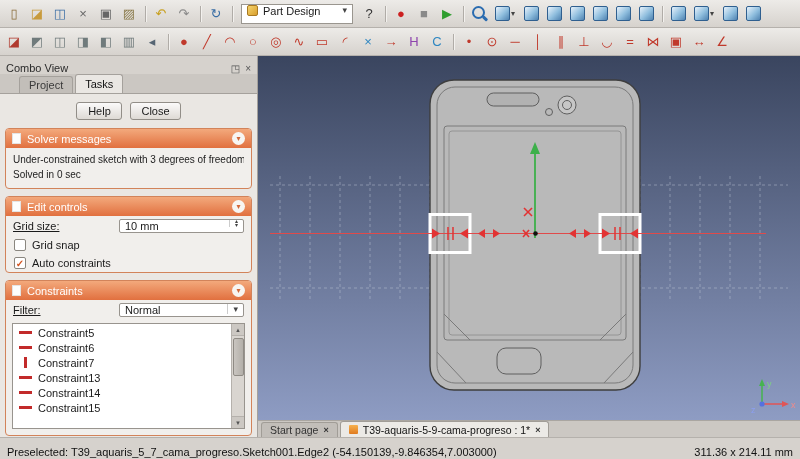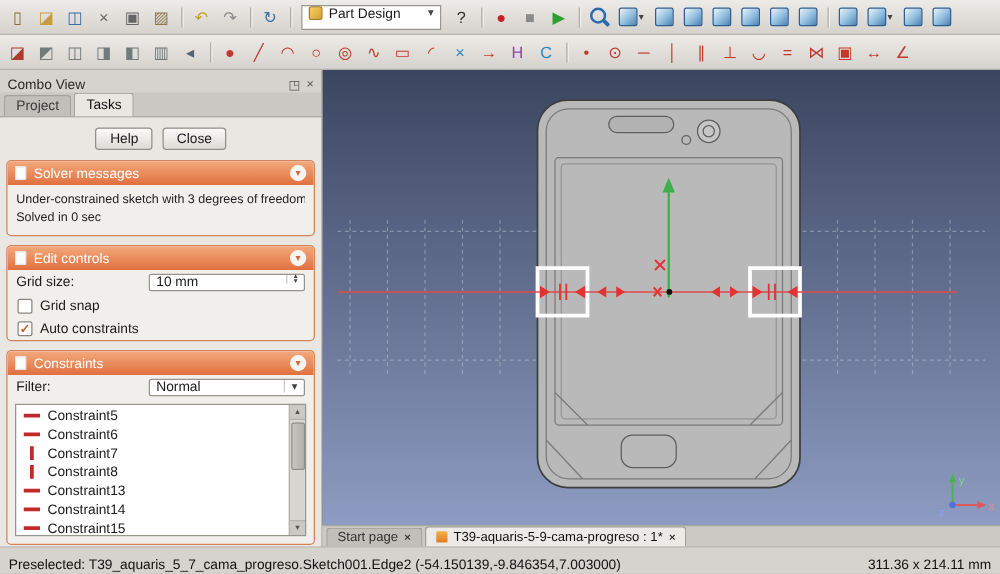--- a/index.html
+++ b/index.html
@@ -46,42 +46,42 @@
   .combo .dd-glyph { margin-left:auto; font-size:9px; color:#444; }
   
   .main { display:flex; height:381px; }
   .panel {
     width:258px; flex:0 0 258px; background:#d6d2cd; border-right:1px solid #a5a19c;
     display:flex; flex-direction:column;
   }
   .panel-top { display:flex; justify-content:space-between; align-items:flex-end; height:18px;
     padding:0 6px; font-size:11px; color:#2a2a2a; }
   .panel-top .wicons { display:flex; gap:5px; font-size:10px; color:#555; }
-  .ptabs { display:flex; align-items:flex-end; height:20px; padding-left:3px;
+  .ptabs { display:flex; align-items:flex-end; height:20px; padding-left:19px;
     background:#cbc7c2; border-bottom:1px solid #a5a19c; }
   .ptab { height:17px; display:flex; align-items:center; padding:0 9px; font-size:11px;
     background:#c2beb9; border:1px solid #a5a19c; border-bottom:none;
     border-radius:3px 3px 0 0; margin-right:2px; color:#3a3a3a; }
   .ptab.active { background:#eae7e3; height:19px; color:#111; }
   .panel-body { flex:1; background:#eae7e3; overflow:hidden; padding-top:5px; }
   .btnrow { display:flex; justify-content:center; gap:8px; padding:3px 0 8px; }
   .btn { min-width:46px; text-align:center; padding:2px 10px; font-size:11px;
     background:linear-gradient(#fbfafa,#dedad5); border:1px solid #928e88; border-radius:3px; }
   .section { margin:0 5px 7px; border:1px solid #d2835a; border-radius:4px;
     background:#f1efec; overflow:hidden; }
   .sec-head { display:flex; align-items:center; gap:6px; padding:3px 6px;
     background:linear-gradient(#f3a97c,#e1703f); color:#fff; font-weight:normal; font-size:11px; }
   .sec-head .doc-ico { width:9px; height:11px; background:#fdfdfd; border-radius:1px;
     box-shadow:inset 0 0 0 1px #e4e4e4; }
   .sec-head .collapse { margin-left:auto; width:13px; height:13px; border-radius:50%;
     background:#f7f5f2; color:#d2683a; font-size:8px; display:flex; align-items:center; justify-content:center; }
   .sec-body { padding:4px 7px 6px; font-size:10px; color:#222; }
   .solver-line { padding:2px 0; white-space:nowrap; overflow:hidden; }
   .frow { display:flex; align-items:center; padding:3px 7px; font-size:11px; }
-  .frow .flabel { width:106px; }
+  .frow .flabel { width:106px;text-decoration:underline; }
   .spinbox,.dropbox { flex:1; display:flex; align-items:flex-start; background:#fff;
     border:1px solid #98948e; border-radius:2px; height:14px; padding:0 5px; font-size:11px; }
   .spinner { margin-left:auto; display:flex; flex-direction:column; line-height:0.6;
     font-size:6px; color:#444; padding-left:5px; border-left:1px solid #ccc; }
   .dd-right { margin-left:auto; font-size:9px; color:#444; padding-left:5px; border-left:1px solid #ccc; }
   .cbrow { display:flex; align-items:center; gap:6px; padding:3px 8px; font-size:11px; }
   .cb { width:12px; height:12px; background:#fff; border:1px solid #8a867f; border-radius:2px;
     display:flex; align-items:center; justify-content:center; font-size:10px; font-weight:bold; color:#d2531f; }
   .clist-wrap { margin:3px 6px 6px; display:flex; border:1px solid #98948e; background:#fff; height:106px; }
   .clist { flex:1; overflow:hidden; padding:1px 0; }
@@ -388,24 +388,20 @@
                 <span>Constraint5</span>
               </div>
               <div class="citem h">
                 <span class="cbar"></span>
                 <span>Constraint6</span>
               </div>
               <div class="citem v">
                 <span class="cbar"></span>
                 <span>Constraint7</span>
               </div>
-              <div class="citem v">
-                <span class="cbar"></span>
-                <span>Constraint8</span>
-              </div>
               <div class="citem h">
                 <span class="cbar"></span>
                 <span>Constraint13</span>
               </div>
               <div class="citem h">
                 <span class="cbar"></span>
                 <span>Constraint14</span>
               </div>
               <div class="citem h">
                 <span class="cbar"></span>

